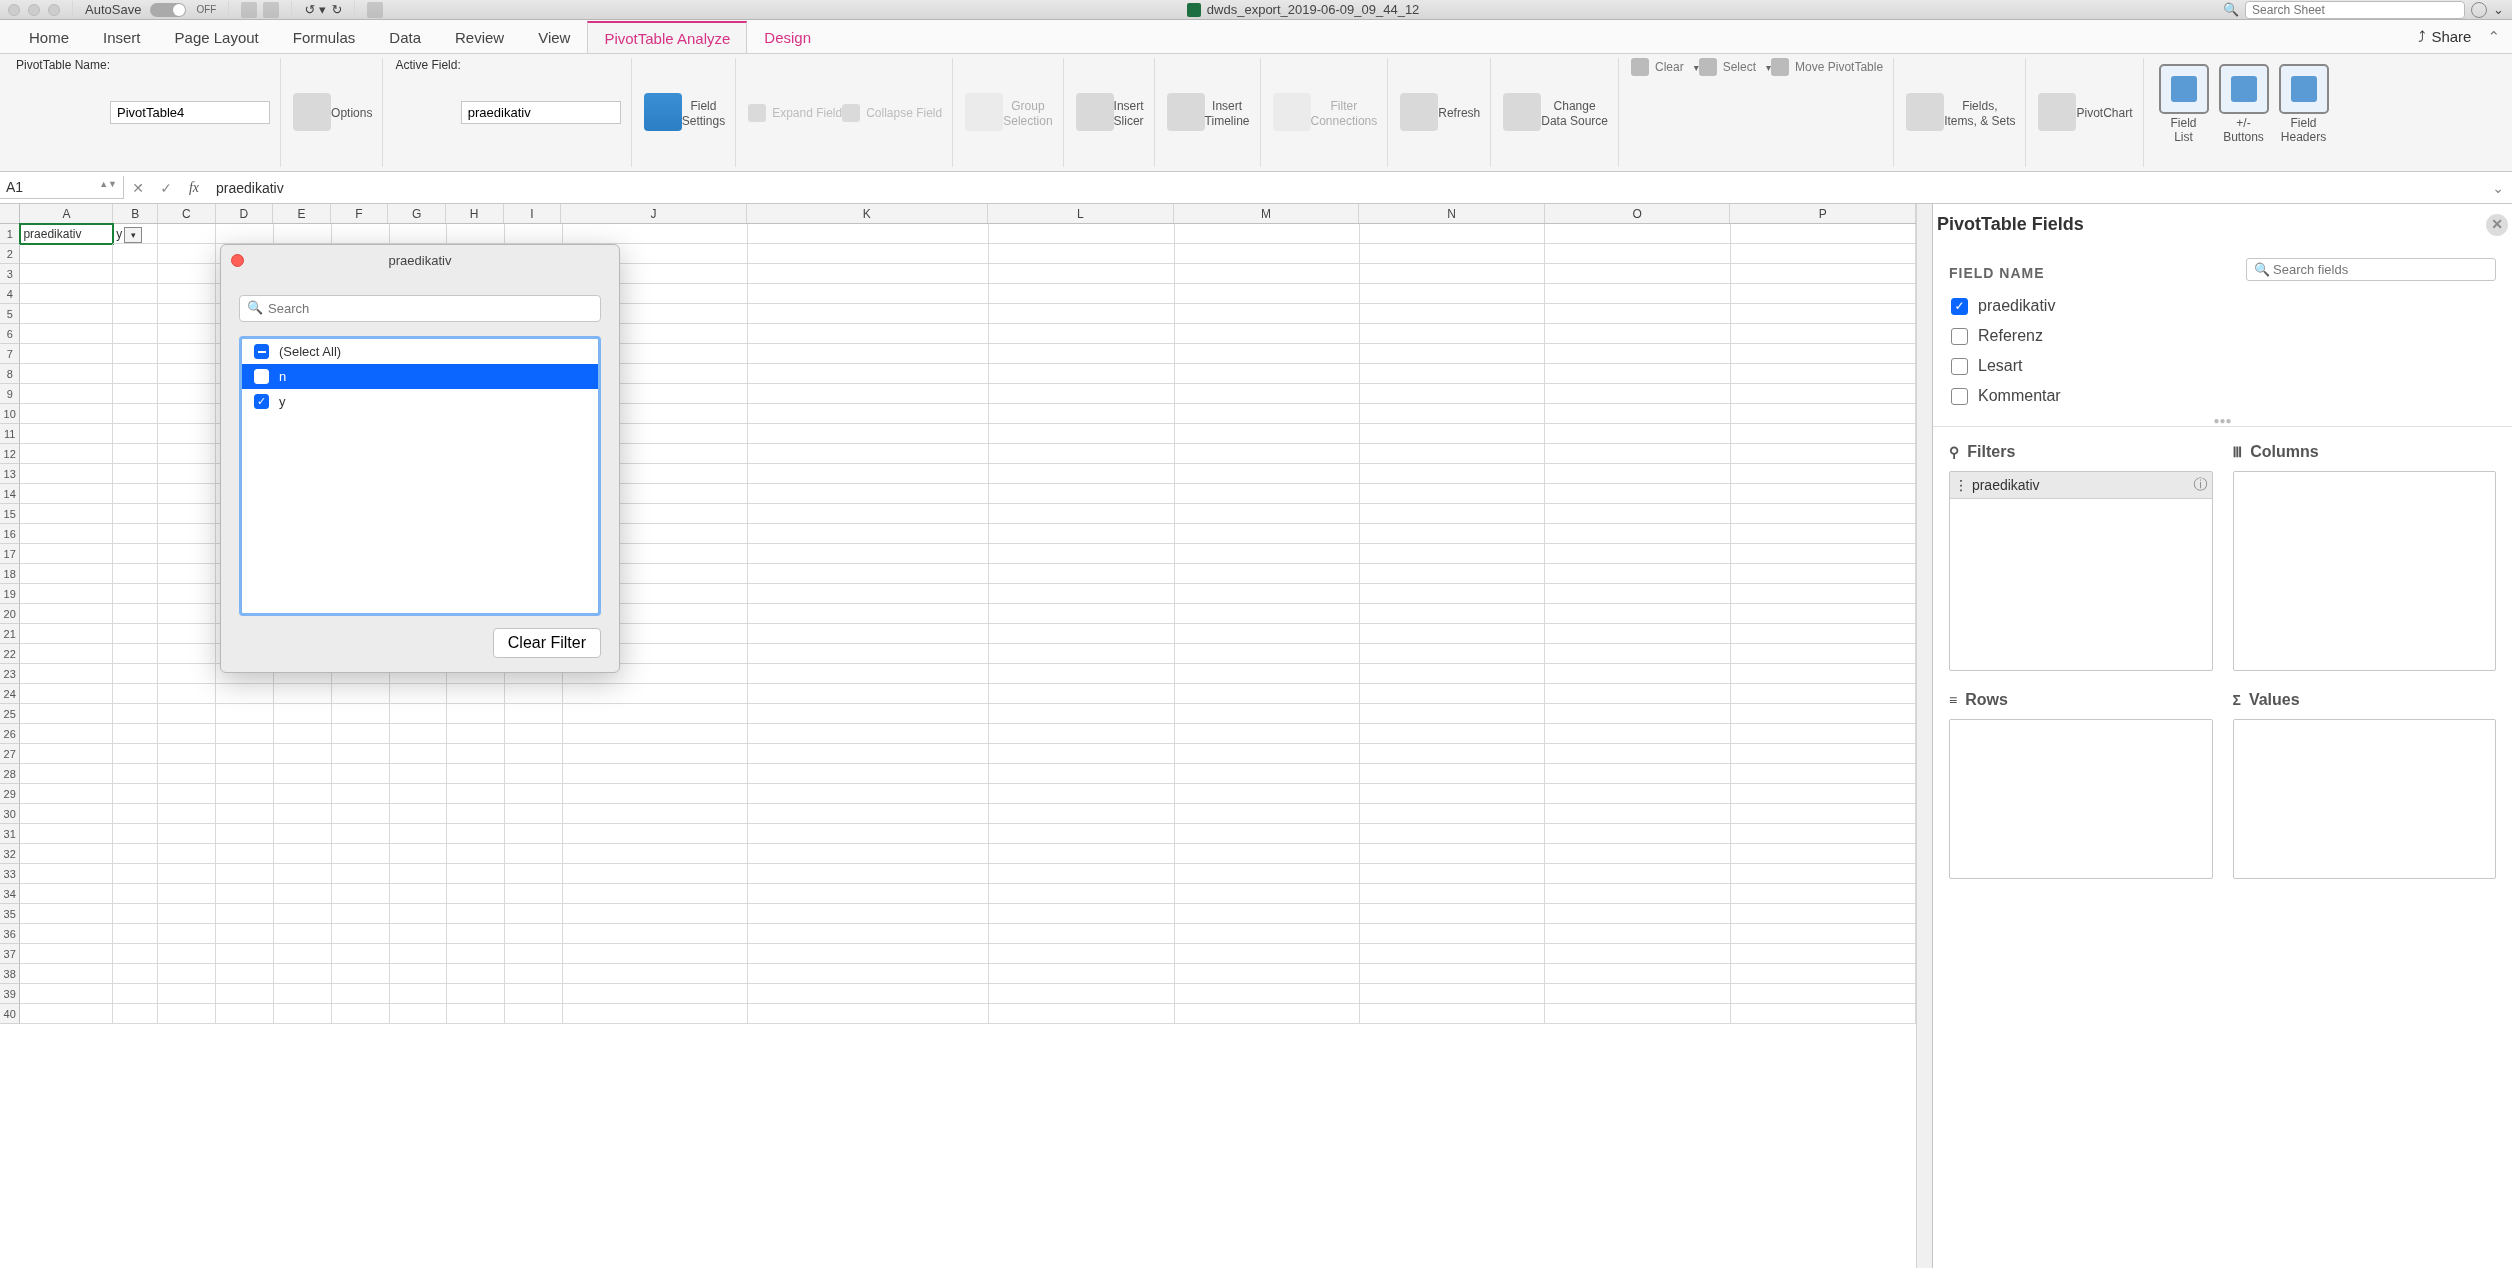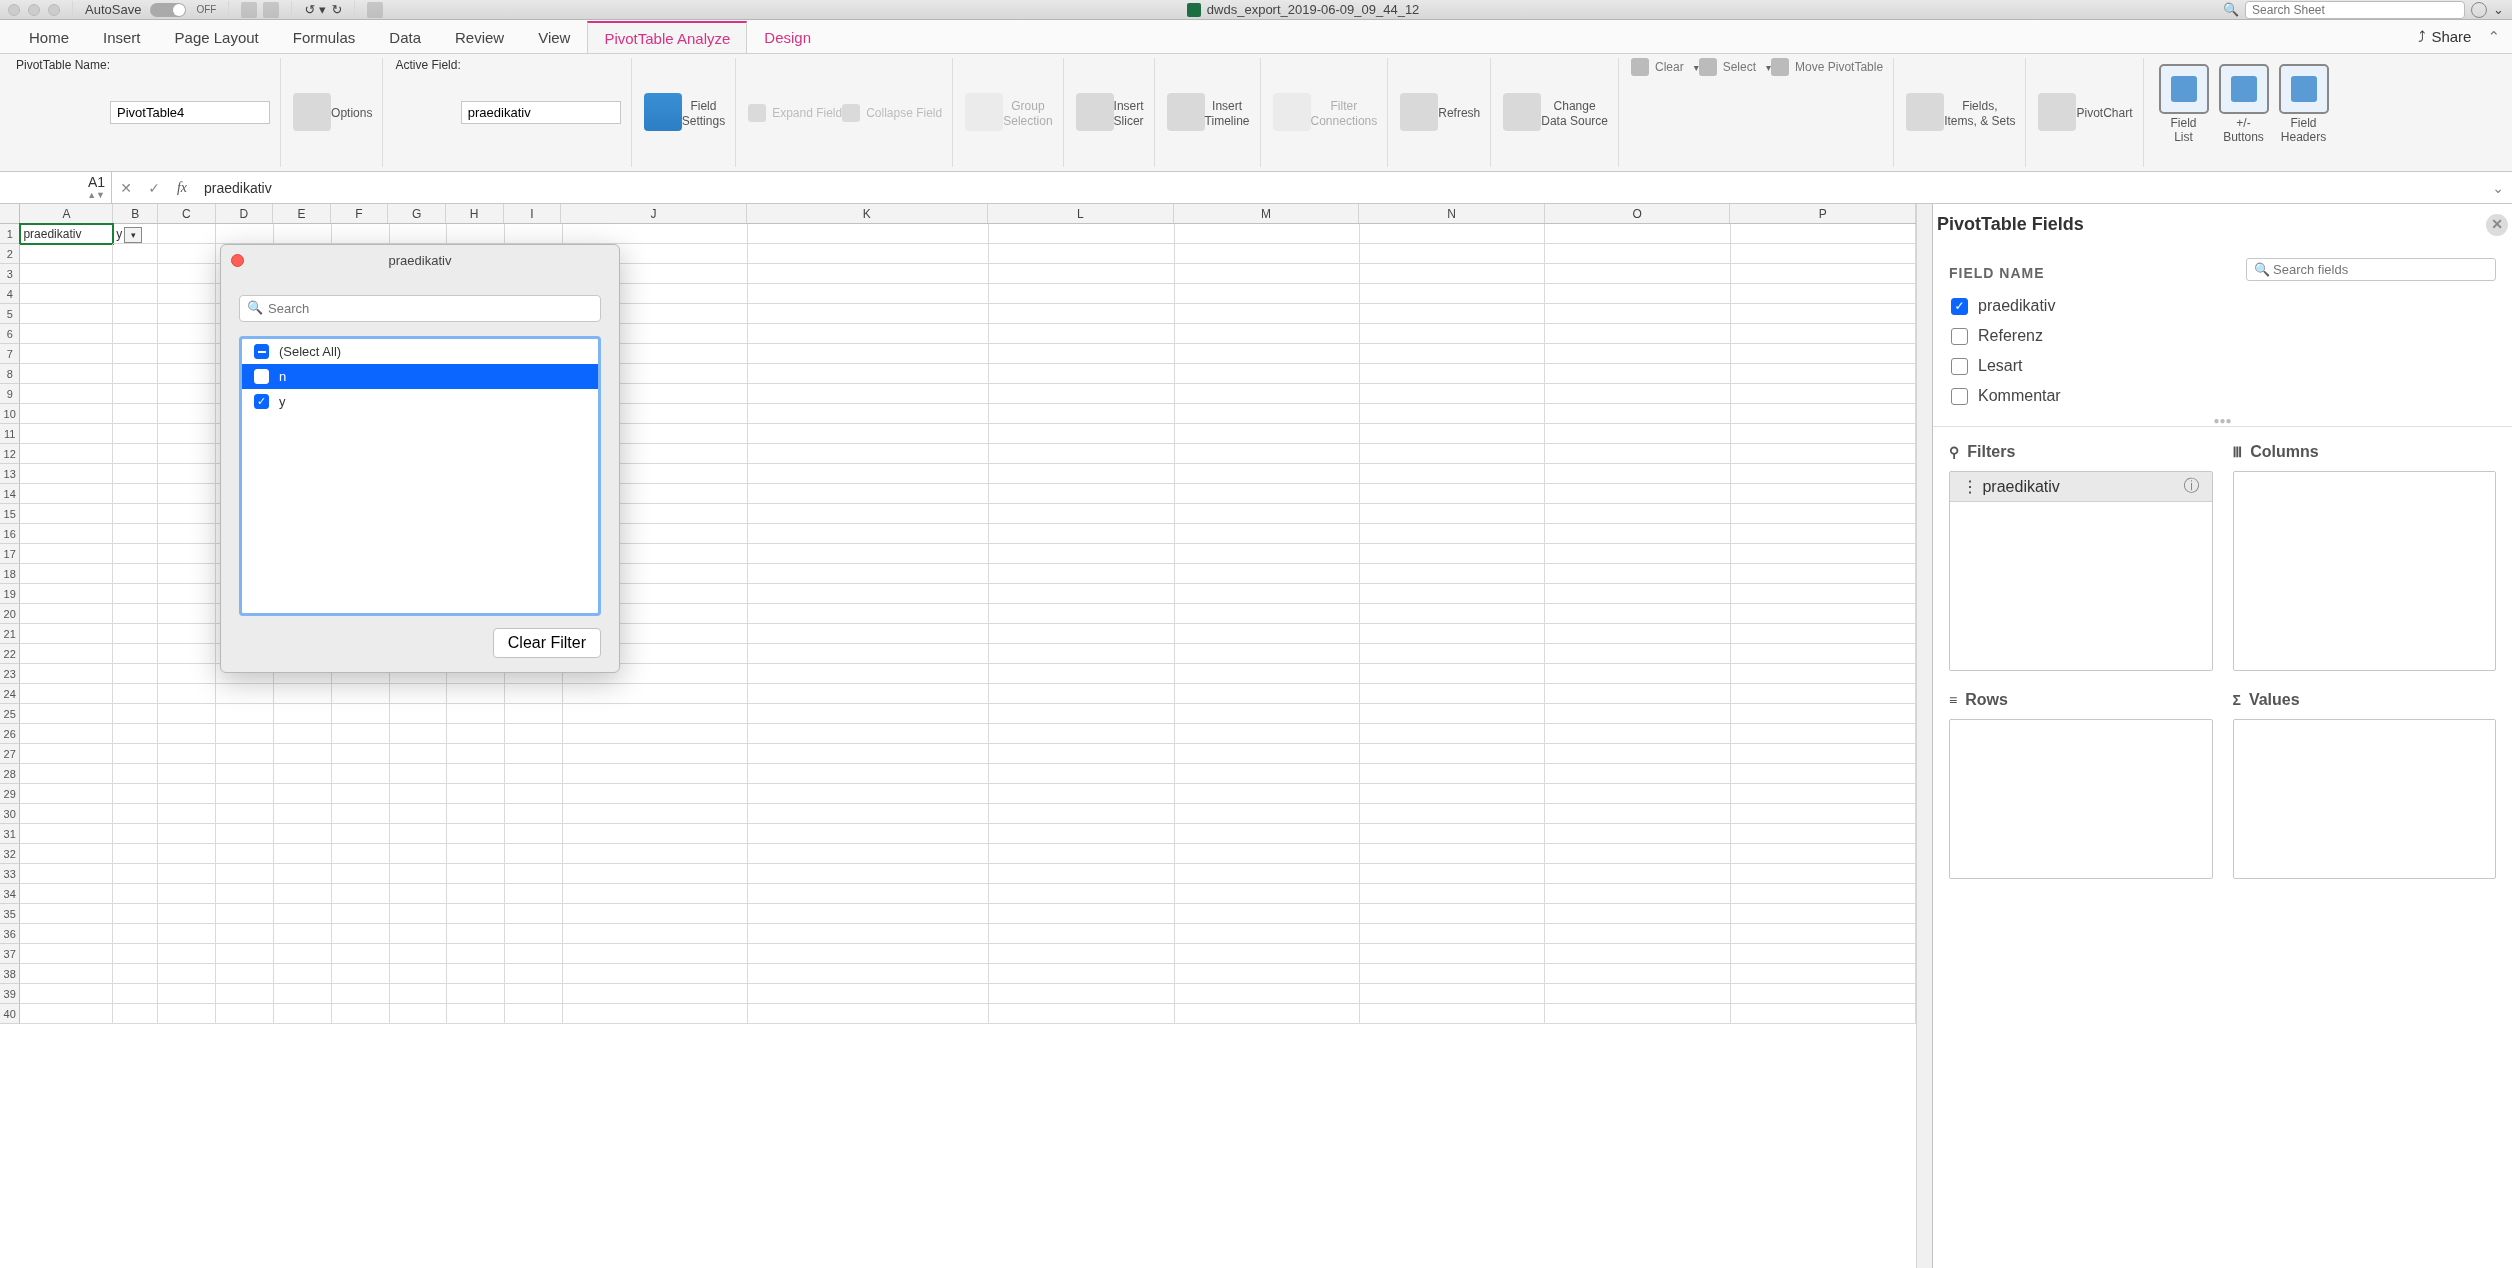--- a/index.html
+++ b/index.html
@@ -32,21 +32,21 @@
 .big-icon { width:38px; height:38px; background:#d9d9d9; border-radius:4px; margin-bottom:2px;}
 .big-icon.blue { background: linear-gradient(#3a8fd4,#2c7ec5);}
 .small-row { display:flex; align-items:center; gap:6px; color:#777;}
 .small-row.disabled { opacity:.45;}
 .mini-ic{width:18px;height:18px;background:#bbb;border-radius:3px;}
 .toggle-btn { width:50px; height:50px; border:2px solid #888; border-radius:5px; background:#e9f2fb; display:inline-flex; align-items:center; justify-content:center; margin:0 3px; cursor:pointer;}
 .toggle-btn .inner{width:26px;height:26px;background:#5a9bd5;border-radius:3px;}
 .dropdown-caret::after{content:'▾'; font-size:10px; margin-left:4px; color:#666;}
 
 .formula-bar { height:32px; border-bottom:1px solid #c7c7c7; display:flex; align-items:center; font-size:14px;}
-.namebox { border:1px solid #c7c7c7; border-left:none; border-top:none; width:112px; padding:3px 6px; display:flex; align-items:flex-end; justify-content:space-between;flex-direction:column;}
+.namebox { border:1px solid #c7c7c7; border-left:none; border-top:none; width:124px; padding:3px 6px; display:flex; align-items:flex-start; justify-content:space-between;}
 .fb-btn { width:28px; text-align:center; color:#888; cursor:pointer;}
 .fx { font-style:italic; font-family:serif; color:#555;}
 .fb-input { flex:1; padding:3px 8px; }
 
 .sheet-area { position:relative; display:flex; height: calc(100% - 20px - 34px - 118px - 32px);}
 .grid-wrap { flex:1; position:relative; overflow:hidden;}
 .col-headers { display:flex; height:20px; border-bottom:1px solid #c0c0c0;}
 .corner { width:22px; border-right:1px solid #c0c0c0; background:#f3f3f3;}
 .colh { border-right:1px solid #d4d4d4; background:#f3f3f3; text-align:center; font-size:12px; color:#444; line-height:20px;}
 .colh.colA{width:100px;} .colh.colB{width:48px;} .colh.std{width:62px;}
@@ -68,21 +68,21 @@
 .fp-sub { display:flex; align-items:flex-end; justify-content:space-between; padding:12px 16px 6px; }
 .fp-sub .t { font-size:14px; letter-spacing:1px; color:#666; font-weight:600;}
 .fp-search { border:1px solid #c7c7c7; border-radius:3px; padding:3px 8px; color:#888; width:250px; font-size:13px;}
 .field-list { padding:4px 16px; overflow:auto; }
 .field-row { display:flex; align-items:center; gap:10px; padding:6px 2px; font-size:16px; color:#444; cursor:pointer;}
 .cb { width:17px; height:17px; border:1px solid #888; border-radius:3px; display:inline-flex; align-items:center; justify-content:center; font-size:12px; color:#fff;}
 .cb.checked { background:#0a66ff; border-color:#0a66ff;}
 .areas { display:grid; grid-template-columns:1fr 1fr; gap:20px; padding:16px; border-top:1px solid #e0e0e0;}
 .area h4 { display:flex; align-items:center; gap:8px; font-size:16px; font-weight:600; color:#555; margin-bottom:10px;}
 .area .box { border:1px solid #c7c7c7; border-radius:2px; min-height:200px; background:#fff;}
-.area .pill { background:#e9e9e9; border-bottom:1px solid #d0d0d0; padding:4px 12px; font-size:16px; display:flex; justify-content:space-between; align-items:center;}
+.area .pill { background:#e9e9e9; border-bottom:1px solid #d0d0d0; padding:4px 4px; font-size:14px; display:flex; justify-content:space-between; align-items:center;}
 .sig{font-size:14px;}
 
 .filter-popup { position:absolute; top:40px; left:220px; width:400px; background:#ececec; border:1px solid #b8b8b8; border-radius:6px; box-shadow:0 8px 30px rgba(0,0,0,.25); z-index:50;}
 .fp-title { height:30px; display:flex; align-items:center; justify-content:center; position:relative; font-size:13px; color:#444;}
 .fp-red { position:absolute; left:10px; width:13px; height:13px; background:#ff5f57; border:1px solid #e0443e; border-radius:50%;}
 .fp-body { padding:20px 18px 14px;}
 .fp-search2 { width:100%; border:1px solid #c7c7c7; border-radius:4px; padding:5px 8px 5px 28px; font-size:13px; color:#888; background:#fff;}
 .fp-list { margin-top:14px; border:3px solid #7fb4f5; border-radius:4px; background:#fff; height:280px; overflow:auto;}
 .fp-item { display:flex; align-items:center; gap:10px; padding:5px 12px; font-size:13px;}
 .fp-item.sel { background:#0a66ff; color:#fff;}

